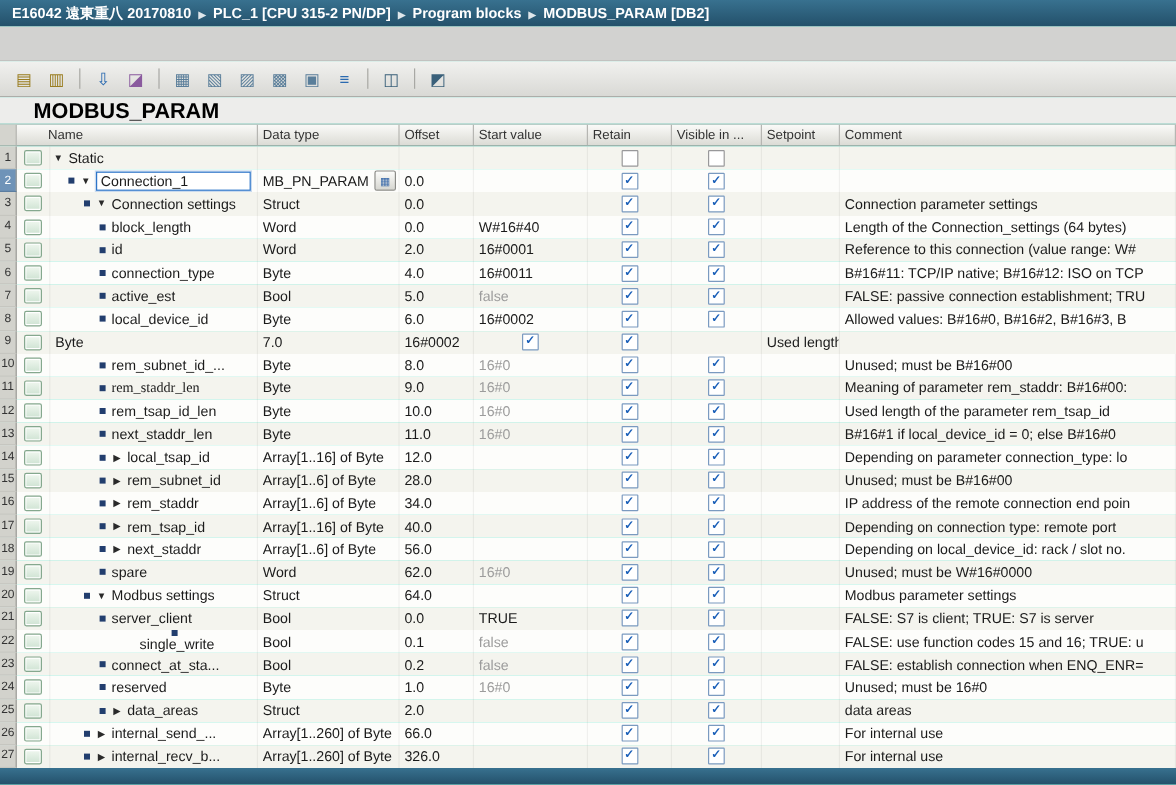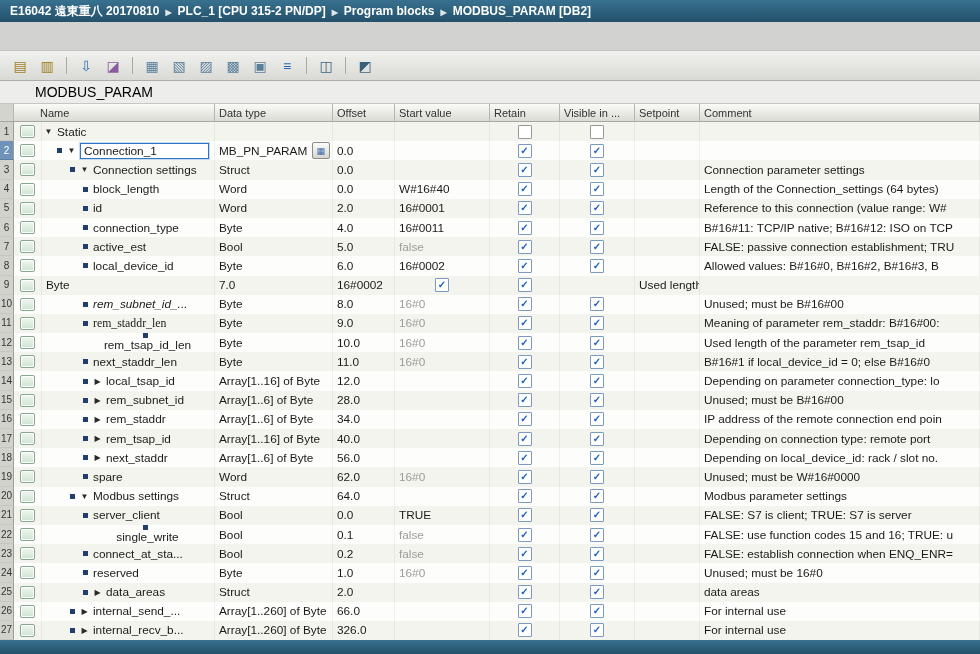--- a/index.html
+++ b/index.html
@@ -17,21 +17,21 @@
 
   
   .toolbar{height:29px;flex:none;background:linear-gradient(#f1f1ef,#d9d9d5);border-bottom:1px solid #adada9;
            display:flex;align-items:center;padding:0 8px;gap:3px;}
   .tbtn{width:22px;height:21px;display:flex;align-items:center;justify-content:center;font-size:14px;
         border:1px solid transparent;border-radius:2px;cursor:default;}
   .tsep{width:1px;height:17px;background:#a8a8a4;margin:0 4px;}
 
   
   .titlebar{height:22px;flex:none;background:#ededeb;display:flex;align-items:center;padding-left:28px;}
-  .titlebar span{font-weight:normal;font-size:14px;color:#000;margin-left:7px;}
+  .titlebar span{font-weight:bold;font-size:18px;color:#000;}
 
   
   .grid{display:grid;grid-template-columns:14px 28px 173px 118px 62px 95px 70px 75px 65px 1fr;}
 
   
   .theader{height:17px;flex:none;background:linear-gradient(#fafaf8,#dbdbd5);border-top:1px solid #c6c6c2;border-bottom:1px solid #a6a6a2;}
   .hcell{font-size:11px;color:#333;display:flex;align-items:center;padding-left:4px;border-right:1px solid #b6b6b2;
          overflow:hidden;white-space:nowrap;}
   .hcell.corner{background:#d4d4ce;padding:0;}
   .hcell.nameh{grid-column:2 / span 2;padding-left:26px;}
@@ -326,21 +326,21 @@
           <span class="cb on">✓</span>
         </div>
     <div class="cell setc"></div>
     <div class="cell comc">Used length of the parameter local_tsap_id</div>
   </div>
       <div class="grid trow even">
     <div class="cell num">10</div>
     <div class="cell iconc">
       <span class="tagicon"></span>
     </div>
-    <div class="cell namec" style="padding-left: 41px; font-style: italic;">
+    <div class="cell namec" style="padding-left: 41px;">
           <span class="bullet"></span>
           <span class="ntext">rem_subnet_id_...</span>
         </div>
     <div class="cell typec">
           <span class="ntext">Byte</span>
         </div>
     <div class="cell offc">8.0</div>
     <div class="cell startc default">16#0</div>
     <div class="cell retainc">
           <span class="cb on">✓</span>
@@ -372,21 +372,21 @@
           <span class="cb on">✓</span>
         </div>
     <div class="cell setc"></div>
     <div class="cell comc">Meaning of parameter rem_staddr: B#16#00:</div>
   </div>
       <div class="grid trow even">
     <div class="cell num">12</div>
     <div class="cell iconc">
       <span class="tagicon"></span>
     </div>
-    <div class="cell namec" style="padding-left: 41px; flex-direction: column;">
+    <div class="cell namec" style="padding-left: 41px;">
           <span class="bullet"></span>
           <span class="ntext">rem_tsap_id_len</span>
         </div>
     <div class="cell typec">
           <span class="ntext">Byte</span>
         </div>
     <div class="cell offc">10.0</div>
     <div class="cell startc default">16#0</div>
     <div class="cell retainc">
           <span class="cb on">✓</span>

